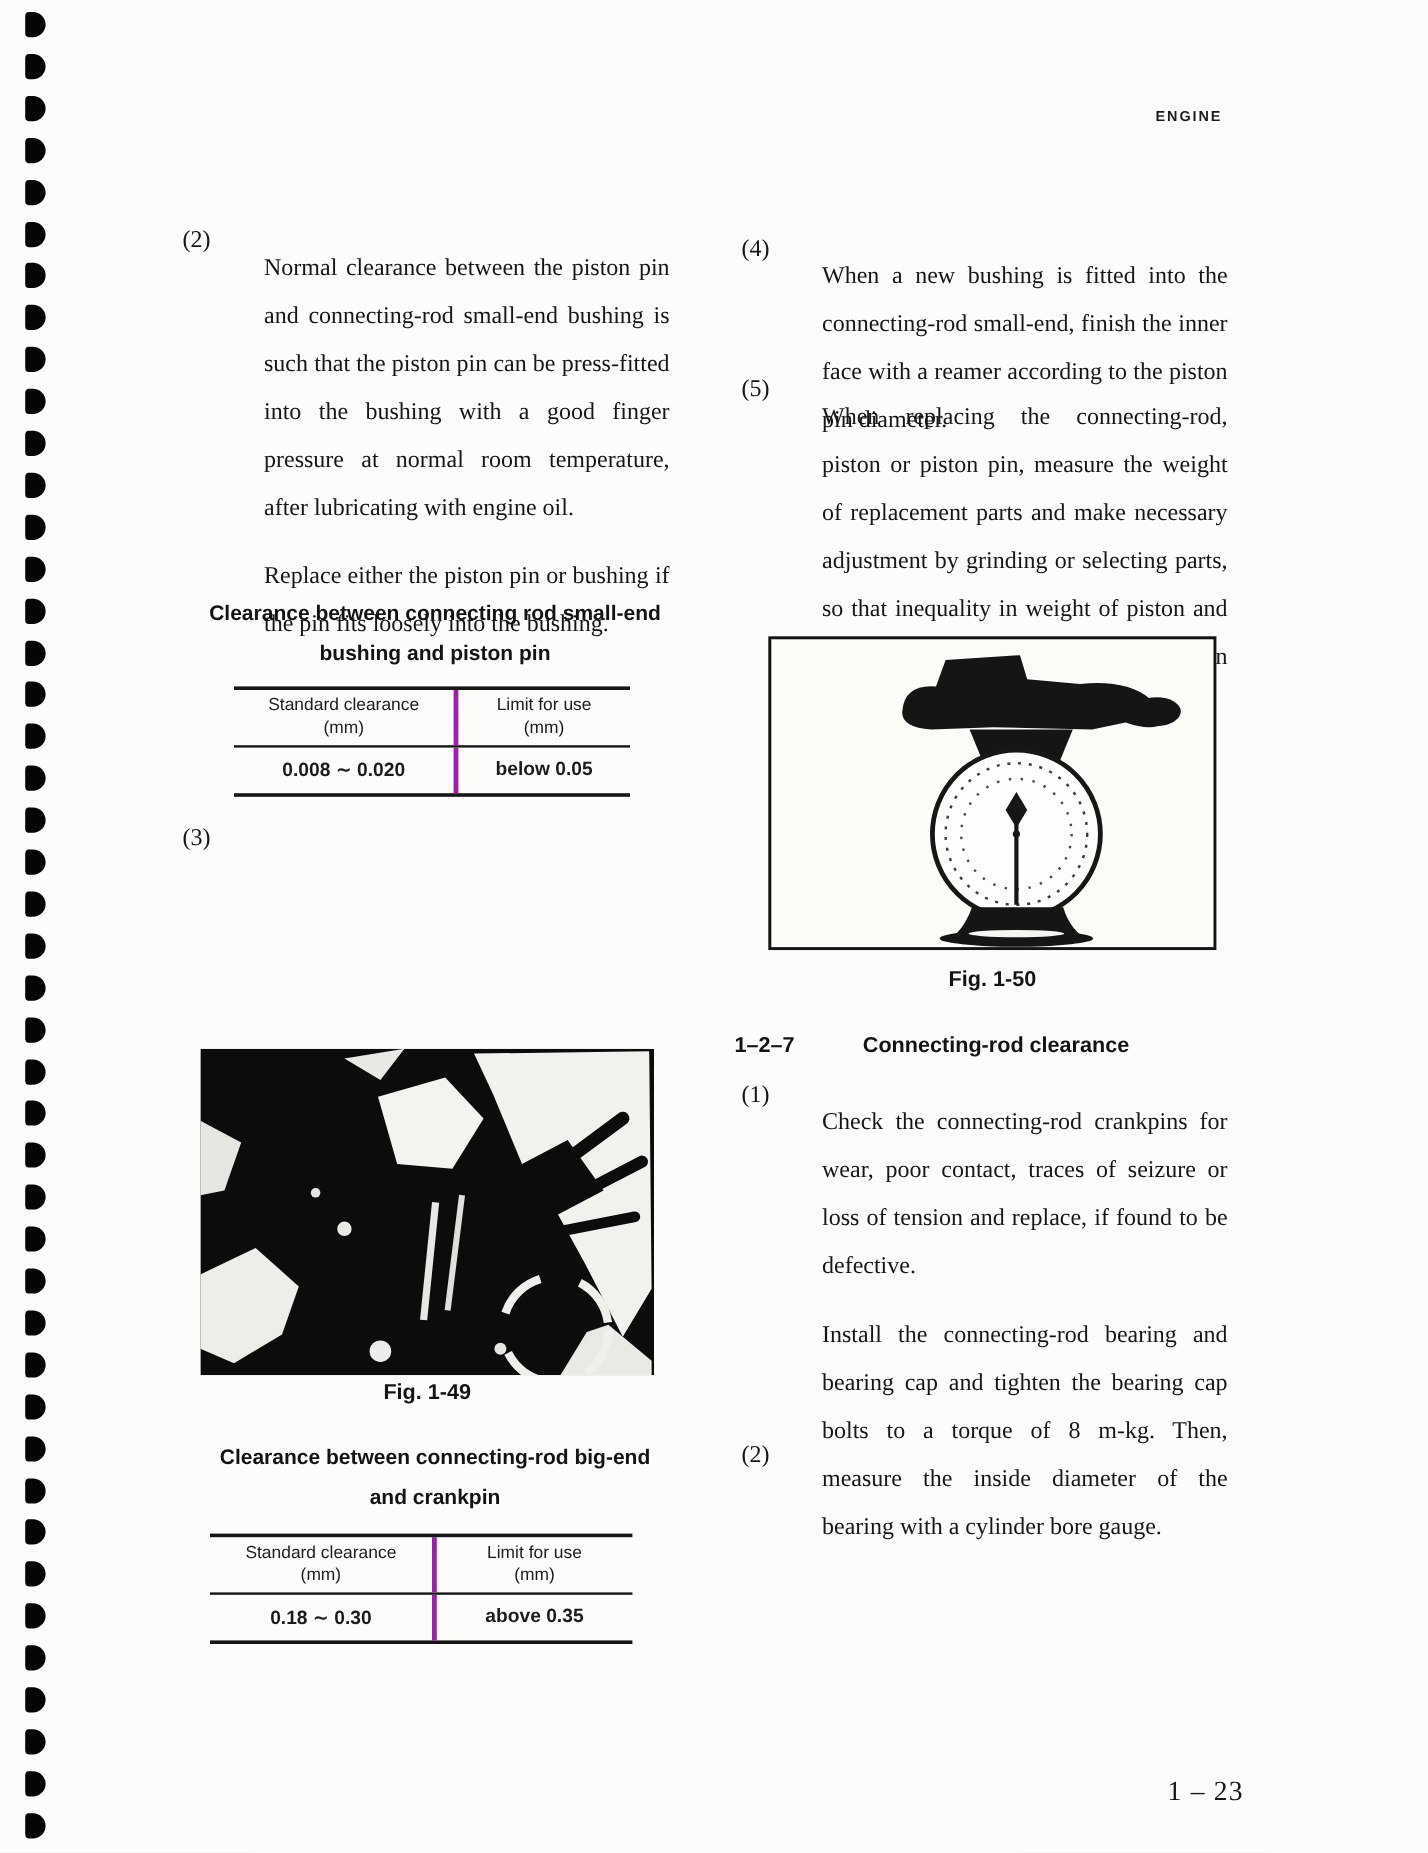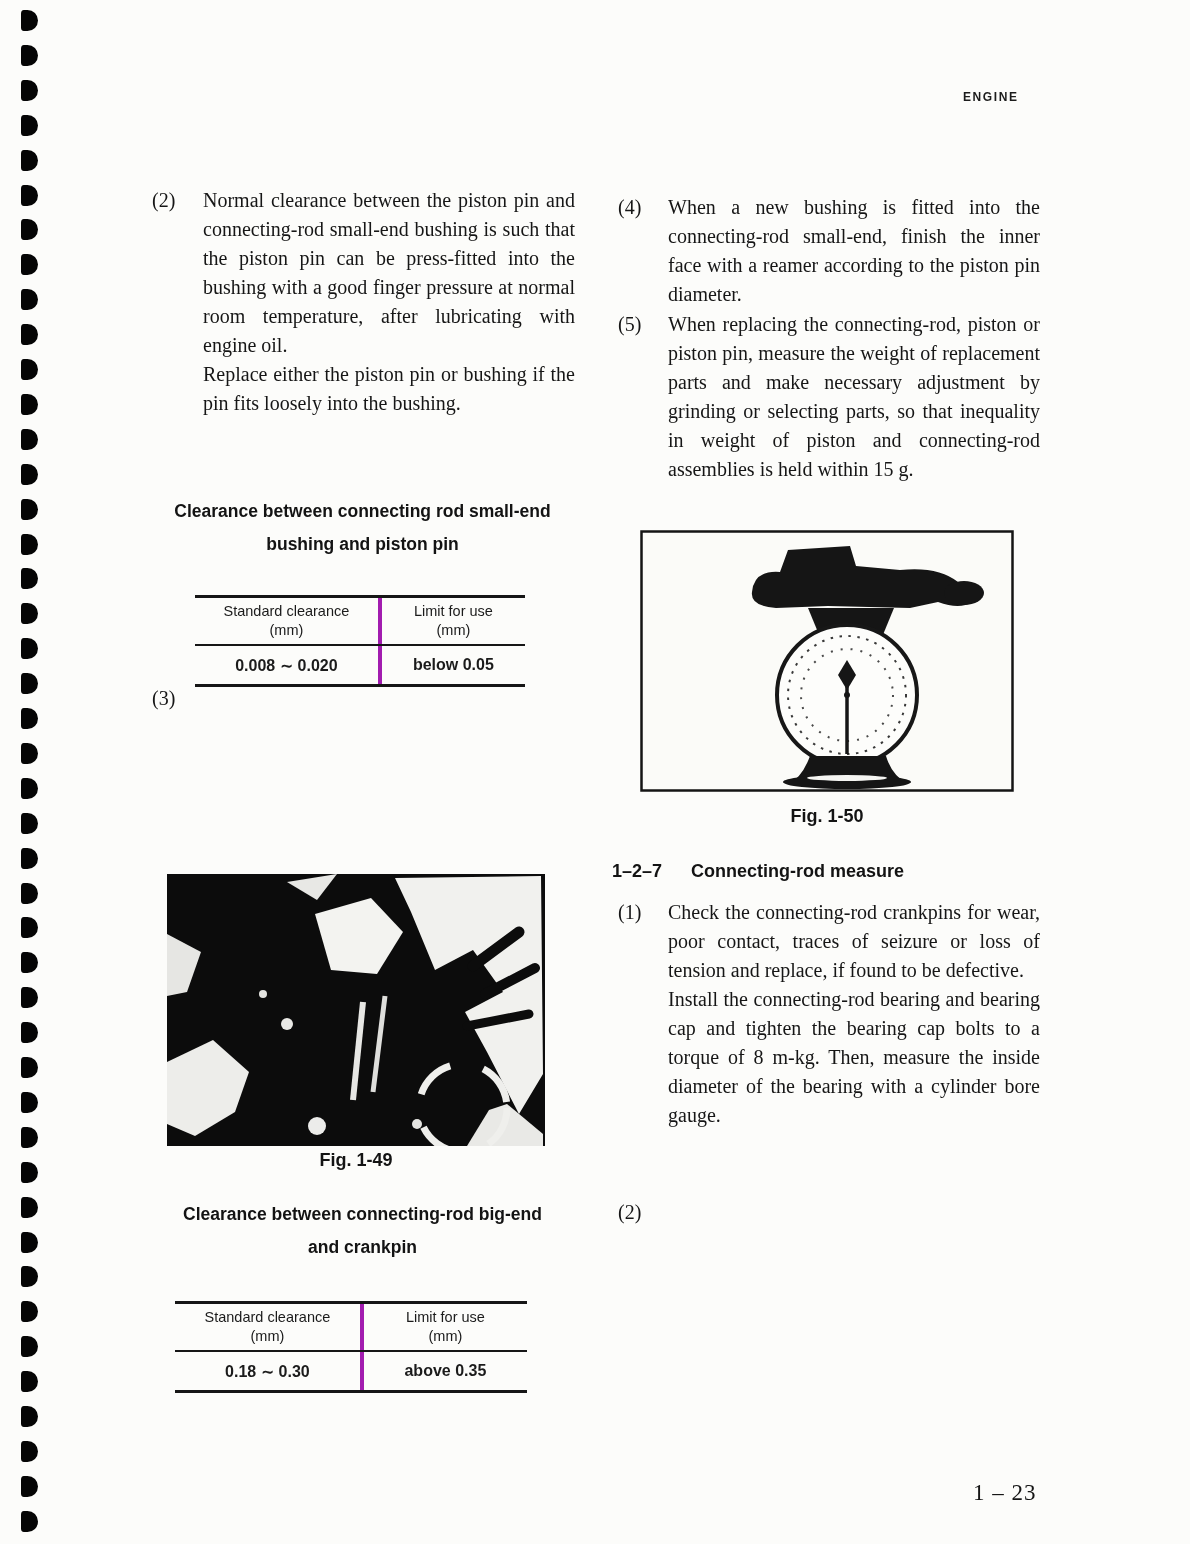--- a/index.html
+++ b/index.html
@@ -23,32 +23,32 @@
 
   .col{position:absolute; top:0; height:100%;}
   .col.left{left:150px; width:425px;}
   .col.right{left:612px; width:430px;}
 
   .item{position:absolute; left:0; display:flex; width:100%;}
   .item .num{flex:none; font-size:20px; line-height:29px;}
   .col.left .num{width:53px; padding-left:2px; box-sizing:border-box;}
   .col.right .num{width:56px; padding-left:6px; box-sizing:border-box;}
   .item .body{flex:none; width:372px;}
-  .item p{margin:0; font-size:20px; line-height:29px; text-align:justify;}
+  .item p{margin:17px; font-size:20px; line-height:40px; text-align:justify;}
 
   .tbl-title{
     position:absolute; left:0; width:100%; text-align:center;
     font-family:"Liberation Sans","DejaVu Sans",sans-serif;
     font-weight:700; font-size:17.5px; line-height:33px; color:#131313;
   }
 
   .spec-table{
     position:absolute; box-sizing:border-box;
     border-top:3px solid #161616; border-bottom:3px solid #161616;
-    font-family:"Liberation Sans","DejaVu Sans",sans-serif; color:#1b1b1b;margin-top:23px;
+    font-family:"Liberation Sans","DejaVu Sans",sans-serif; color:#1b1b1b;
   }
   .spec-row{display:flex; width:100%;}
   .spec-row.hdr{border-bottom:2px solid #161616;}
   .spec-cell{box-sizing:border-box; display:flex; flex-direction:column;
              align-items:center; justify-content:center; text-align:center;}
   .spec-row.hdr .spec-cell{height:46px; font-size:14.5px; line-height:19px;}
   .spec-row.val .spec-cell{height:38px; font-size:16px;font-weight:bold;}
   .spec-cell.c2{border-left:4px solid #a21caf;}
   .t1 .c1{width:55.4%;} .t1 .c2{width:44.6%;}
   .t2 .c1{width:52.5%;} .t2 .c2{width:47.5%;}
@@ -57,21 +57,21 @@
   .figure svg{display:block;}
   .fig-caption{
     position:absolute; text-align:center;
     font-family:"Liberation Sans","DejaVu Sans",sans-serif;
     font-weight:700; font-size:18px; color:#141414;
   }
 
   .section-heading{
     position:absolute; left:0; display:flex;
     font-family:"Liberation Sans","DejaVu Sans",sans-serif;
-    font-weight:700; font-size:18px; color:#131313;
+    font-weight:700; font-size:18px; color:#131313;gap:28px;
   }
   .section-heading .sec-num{flex:none; width:79px;}
 
   .page-number{position:absolute; left:973px; top:1480px; font-size:23px; letter-spacing:1px;}
 </style>
 </head>
 <body>
 
 <div class="page">
 
@@ -238,21 +238,21 @@
         <circle cx="207" cy="165" r="3" fill="#161616"></circle>
         <path d="M170 226 Q162 248 148 254 L268 254 Q252 246 246 226 Z" fill="#151515"></path>
         <ellipse cx="207" cy="252" rx="64" ry="7" fill="#151515"></ellipse>
         <ellipse cx="207" cy="248" rx="40" ry="3" fill="#f5f5f2"></ellipse>
       </svg>
     </div>
     <div class="fig-caption" style="left:28px; top:806px; width:374px">Fig. 1-50</div>
 
     <div class="section-heading" style="top:861px">
       <span class="sec-num">1–2–7</span>
-      <span>Connecting-rod measure</span>
+      <span>Connecting-rod clearance</span>
     </div>
 
     <div class="item" style="top:898px">
       <div class="num">(1)</div>
       <div class="body">
         <p>Check the connecting-rod crankpins for wear, poor contact, traces of seizure or loss of tension and replace, if found to be defective.</p>
         <p>Install the connecting-rod bearing and bearing cap and tighten the bearing cap bolts to a torque of 8 m-kg. Then, measure the inside diameter of the bearing with a cylinder bore gauge.</p>
       </div>
     </div>
 

